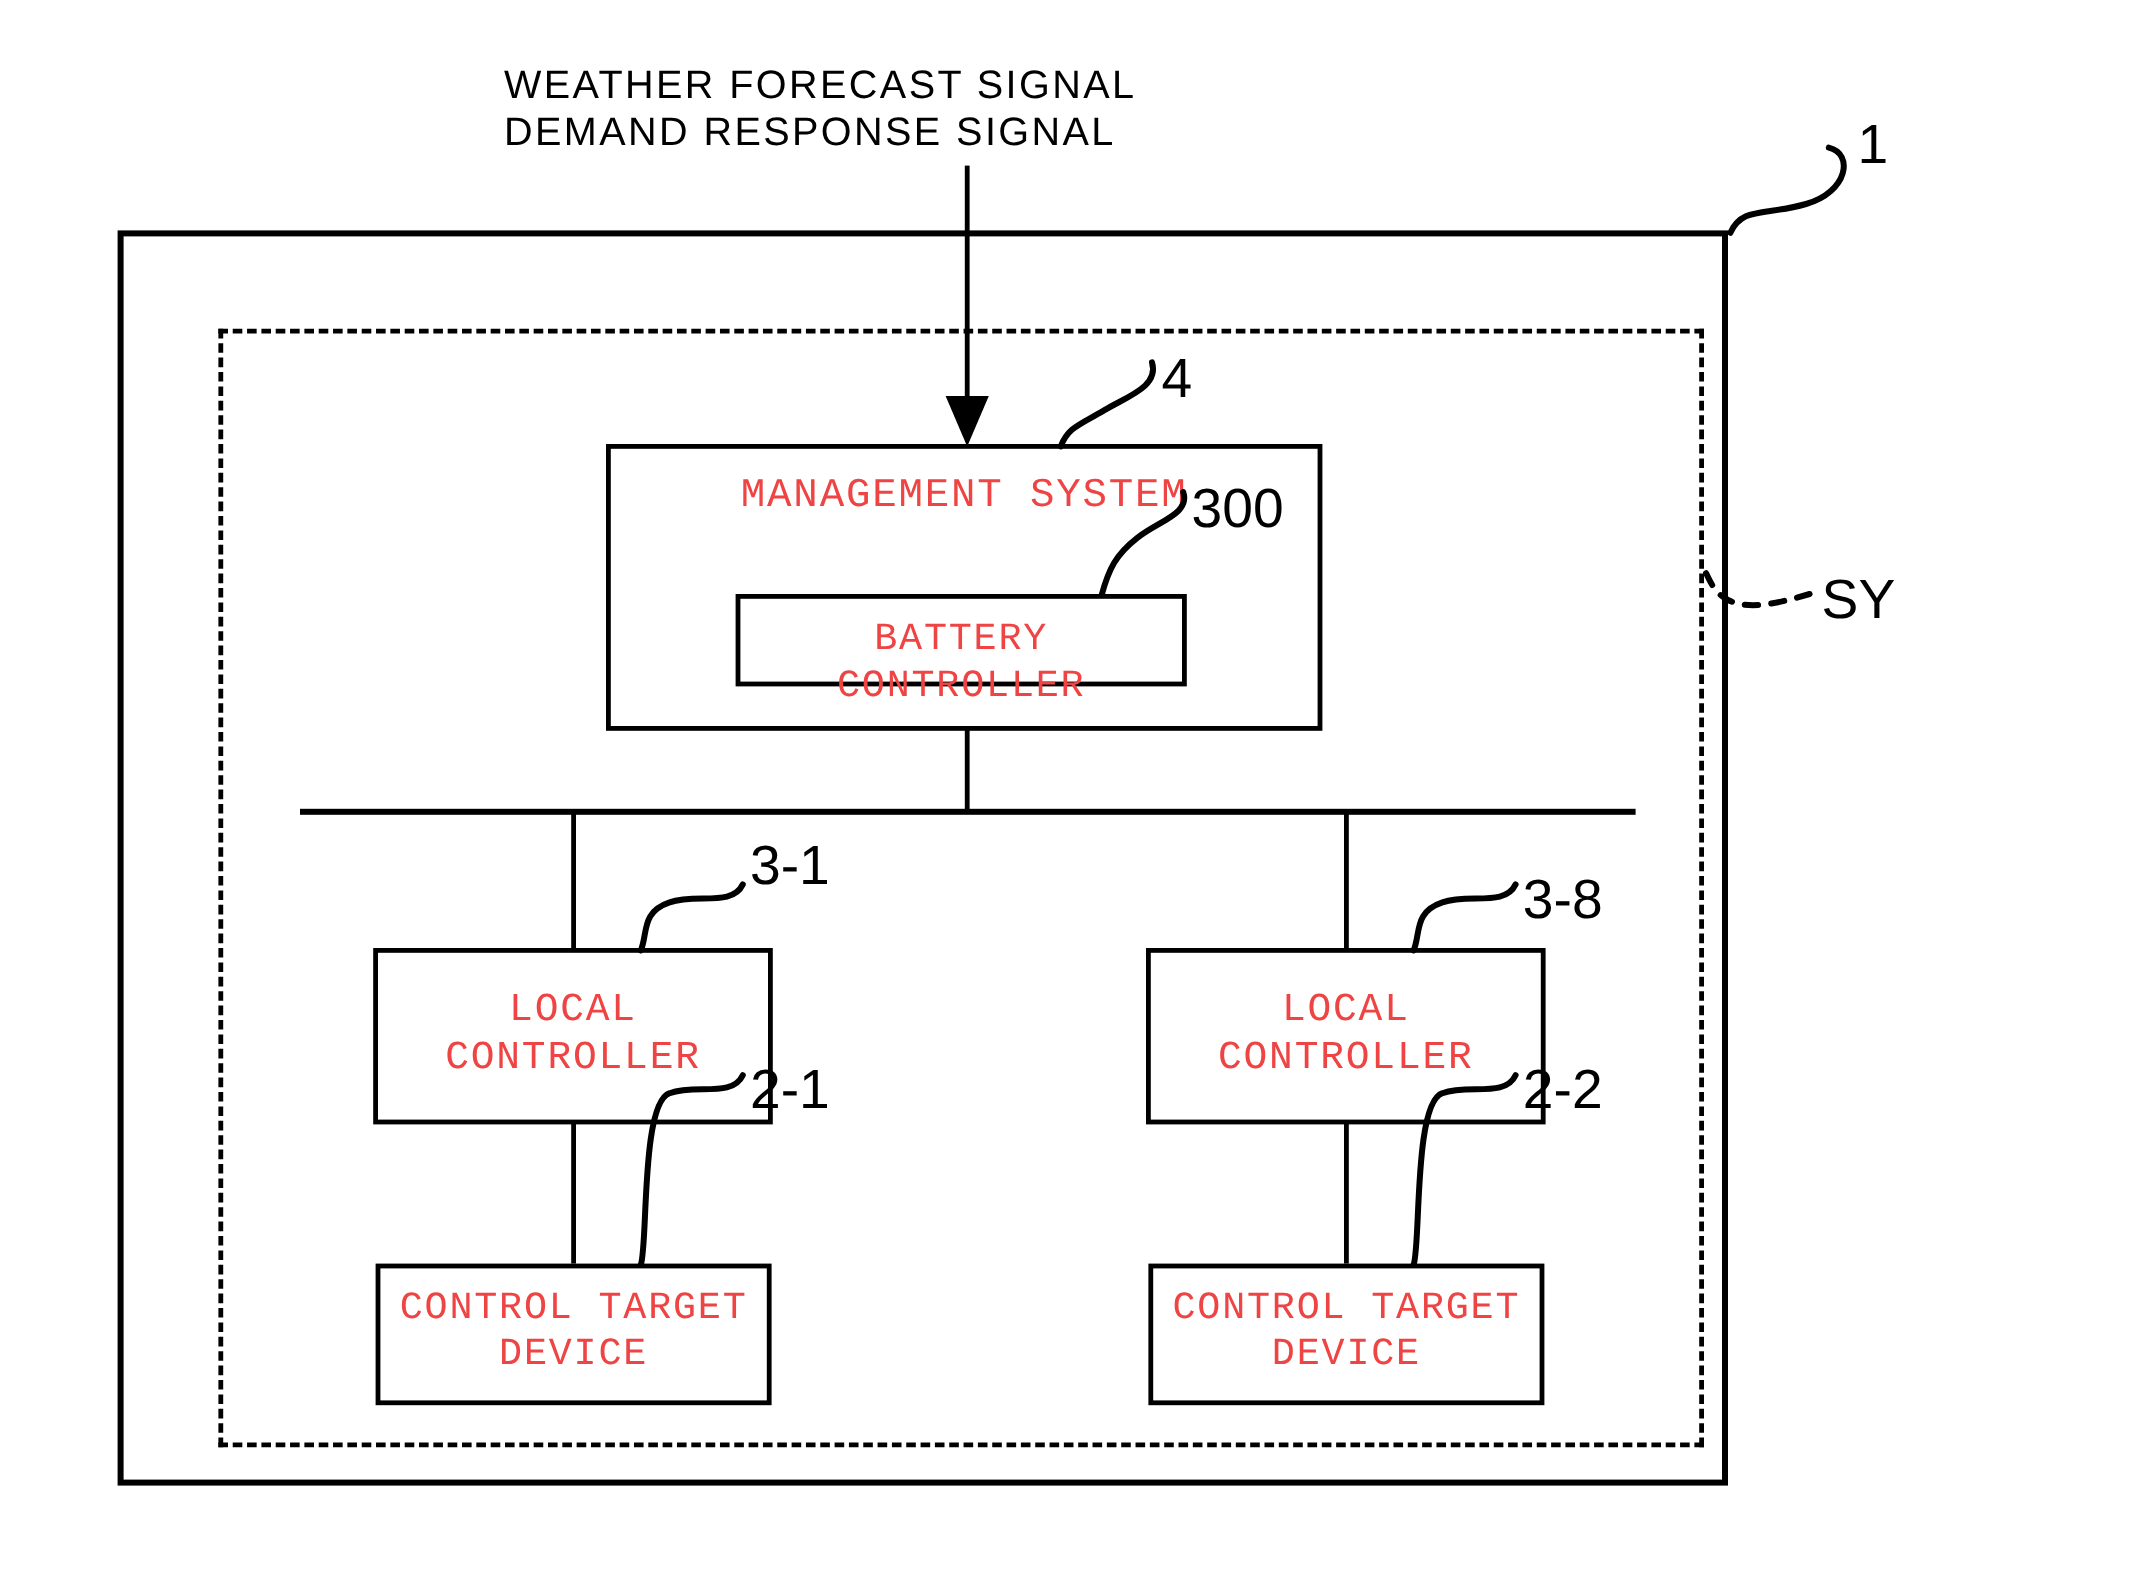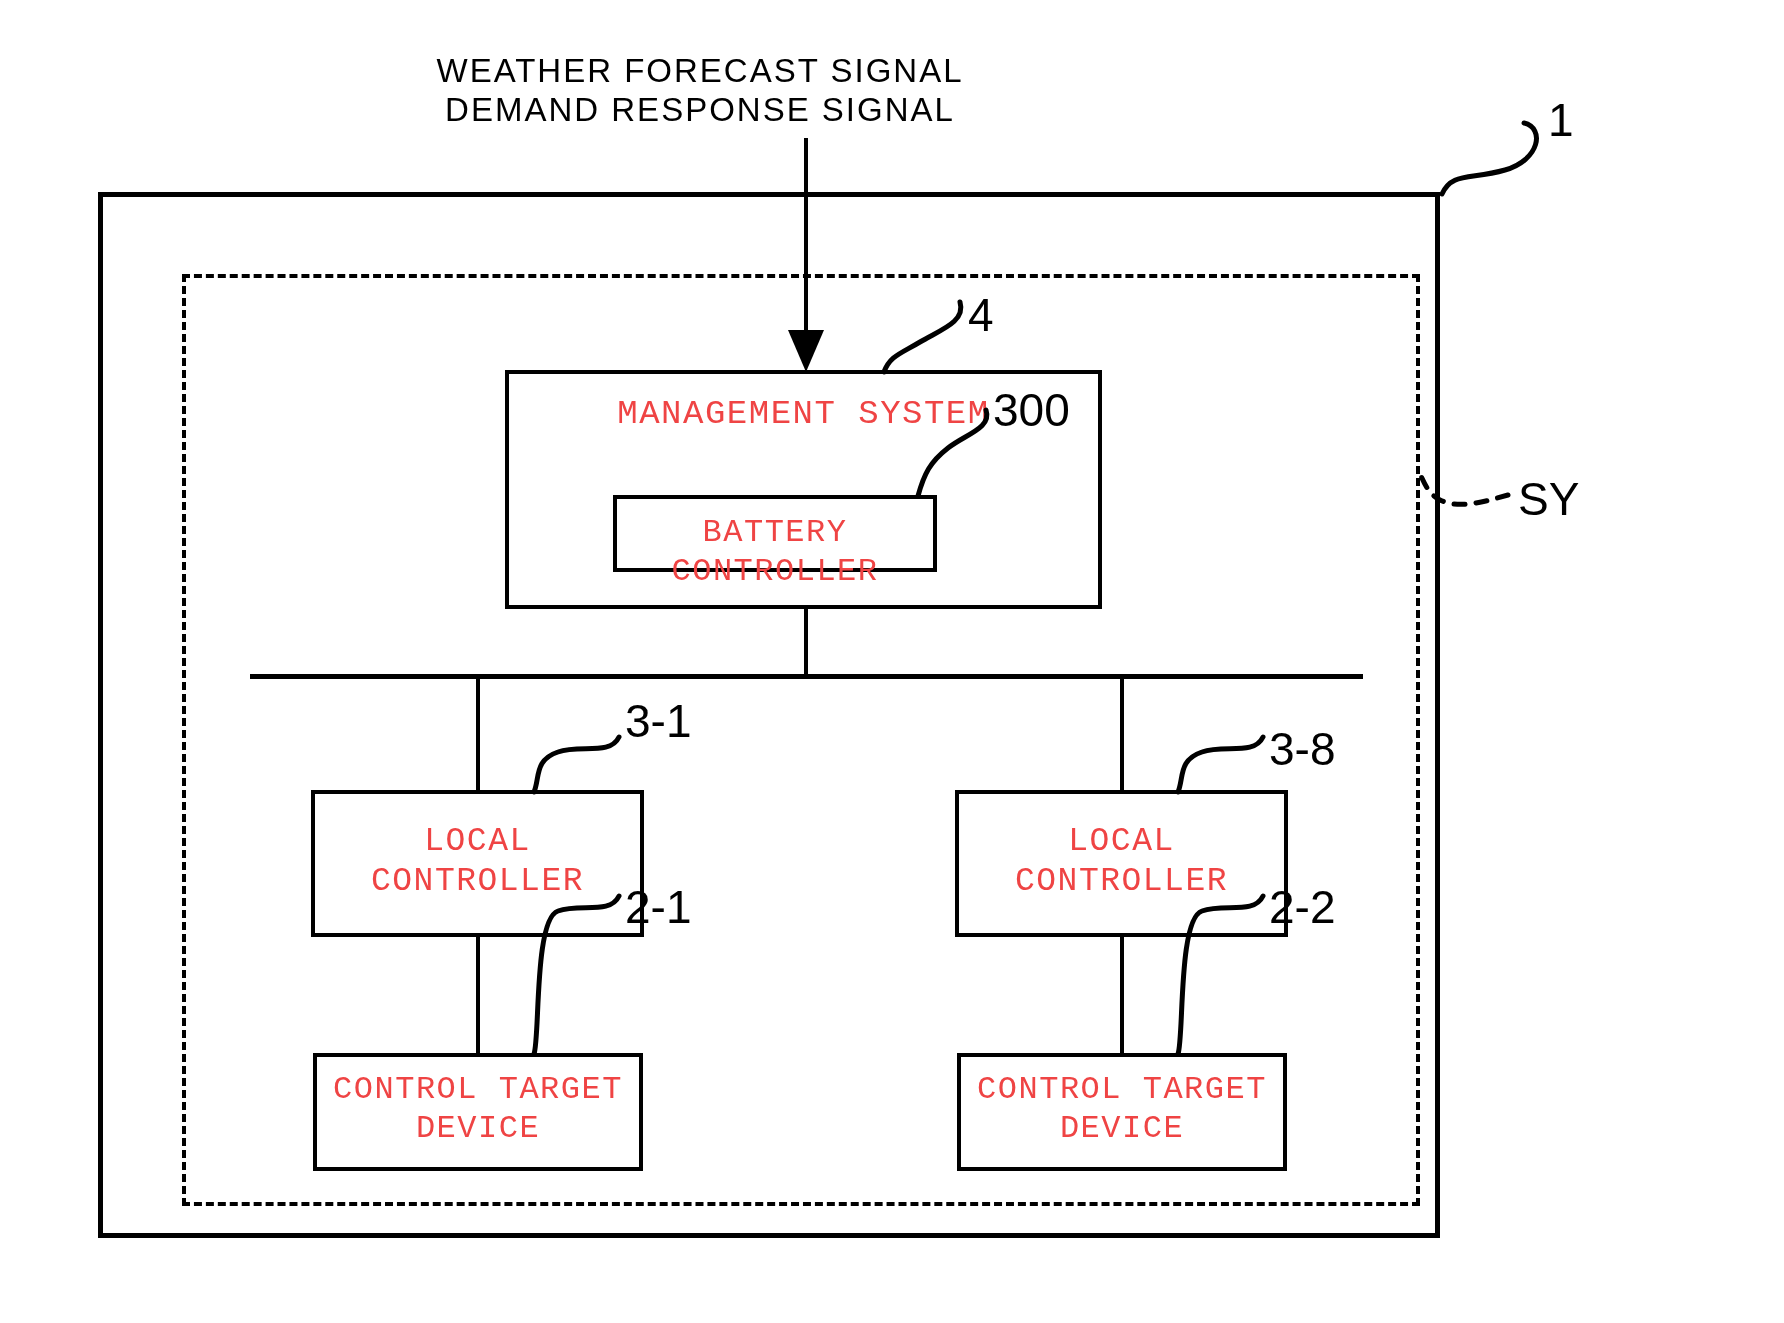--- a/index.html
+++ b/index.html
@@ -14,21 +14,21 @@
 
   
   .txt{
     position:absolute;
     font-family:"Liberation Sans", sans-serif;
     letter-spacing:1px;
     white-space:pre;
     line-height:1.18;
     color:#000;
   }
-  .center{text-align:center;}
+  .center{}
 
   
   .solidbox{
     position:absolute;
     border:4px solid #000;
     background:#fff;
     box-sizing:border-box;
   }
   .innerbox{
     position:absolute;
@@ -98,25 +98,25 @@
   <div class="ref" style="left:1518px;top:472px;">SY</div>
 
   <div class="vline" style="left:804px;top:138px;height:212px;"></div>
 
   <div class="solidbox" style="left:505px;top:370px;width:597px;height:239px;">
     <div class="boxlabel" style="top:20px;font-size:34px;">MANAGEMENT SYSTEM</div>
   </div>
 
   <div class="ref" style="left:968px;top:288px;">4</div>
 
-  <div class="innerbox" style="left:613px;top:495px;width:324px;height:77px;">
+  <div class="innerbox" style="left:613px;top:495px;width:376px;height:77px;">
     <div class="boxlabel" style="top:14px;font-size:32px;">BATTERY CONTROLLER</div>
   </div>
 
-  <div class="ref" style="left:993px;top:383px;text-align:center;">300</div>
+  <div class="ref" style="left:993px;top:396px;text-align:center;">300</div>
 
   <div class="vline" style="left:804px;top:606px;height:72px;"></div>
 
   <div class="hline" style="left:250px;top:674px;width:1113px;"></div>
 
   <div class="vline" style="left:476px;top:676px;height:116px;"></div>
   <div class="vline" style="left:1120px;top:676px;height:116px;"></div>
 
   <div class="solidbox" style="left:311px;top:790px;width:333px;height:147px;">
     <div class="boxlabel" style="top:28px;font-size:33px;">LOCAL

